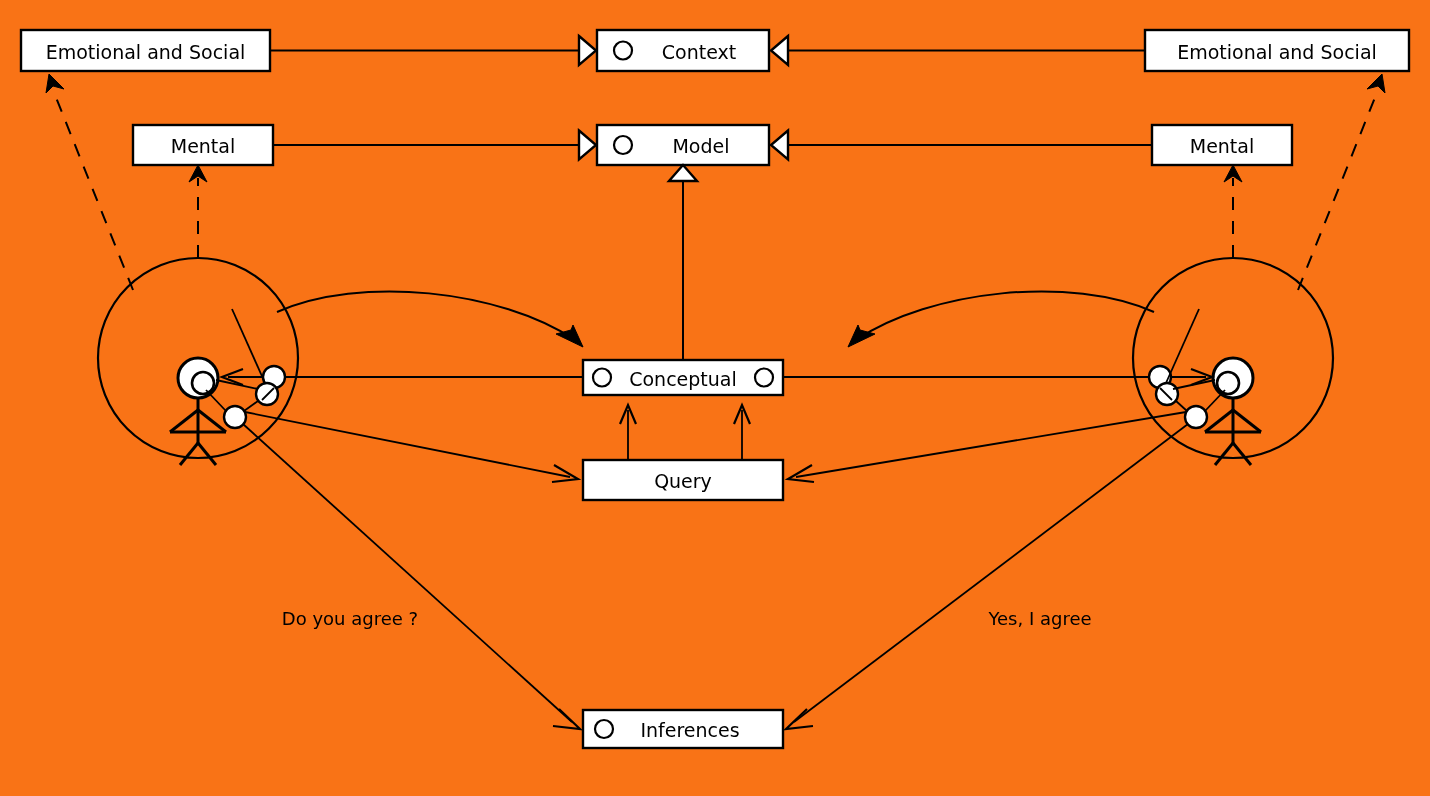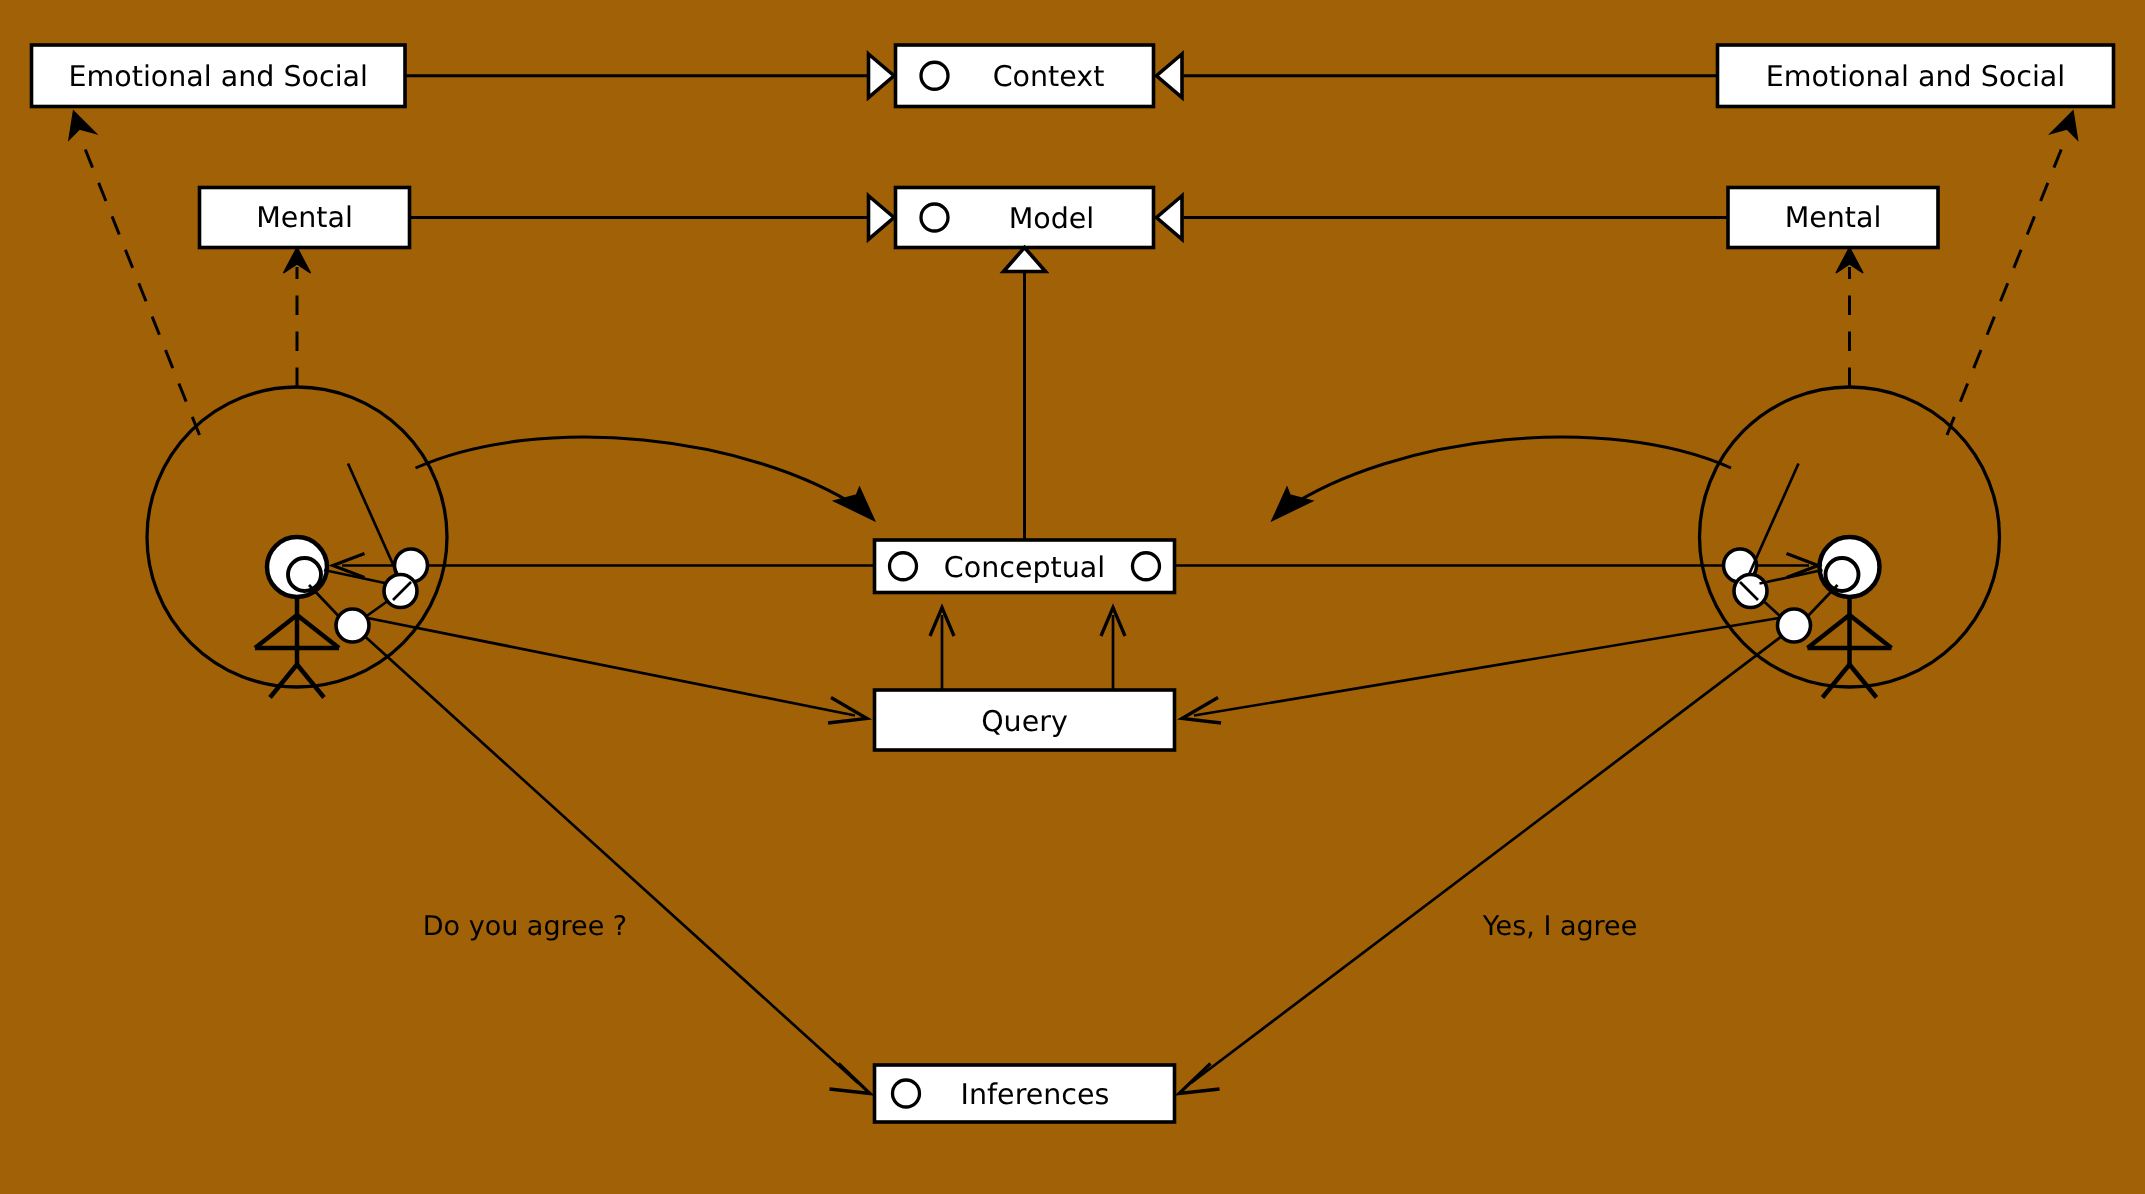--- a/index.html
+++ b/index.html
@@ -4,21 +4,21 @@
 <style>
   html, body {
     margin: 0;
     padding: 0;
     background: #ffffff;
   }
   #diagram-root {
     position: relative;
     width: 1430px;
     height: 796px;
-    background: #a16207;
+    background: #f97316;
     font-family: "DejaVu Sans", sans-serif;
   }
   svg#uml-canvas {
     display: block;
     width: 1430px;
     height: 796px;
   }
   .box-rect {
     fill: #ffffff;
     stroke: #000000;

